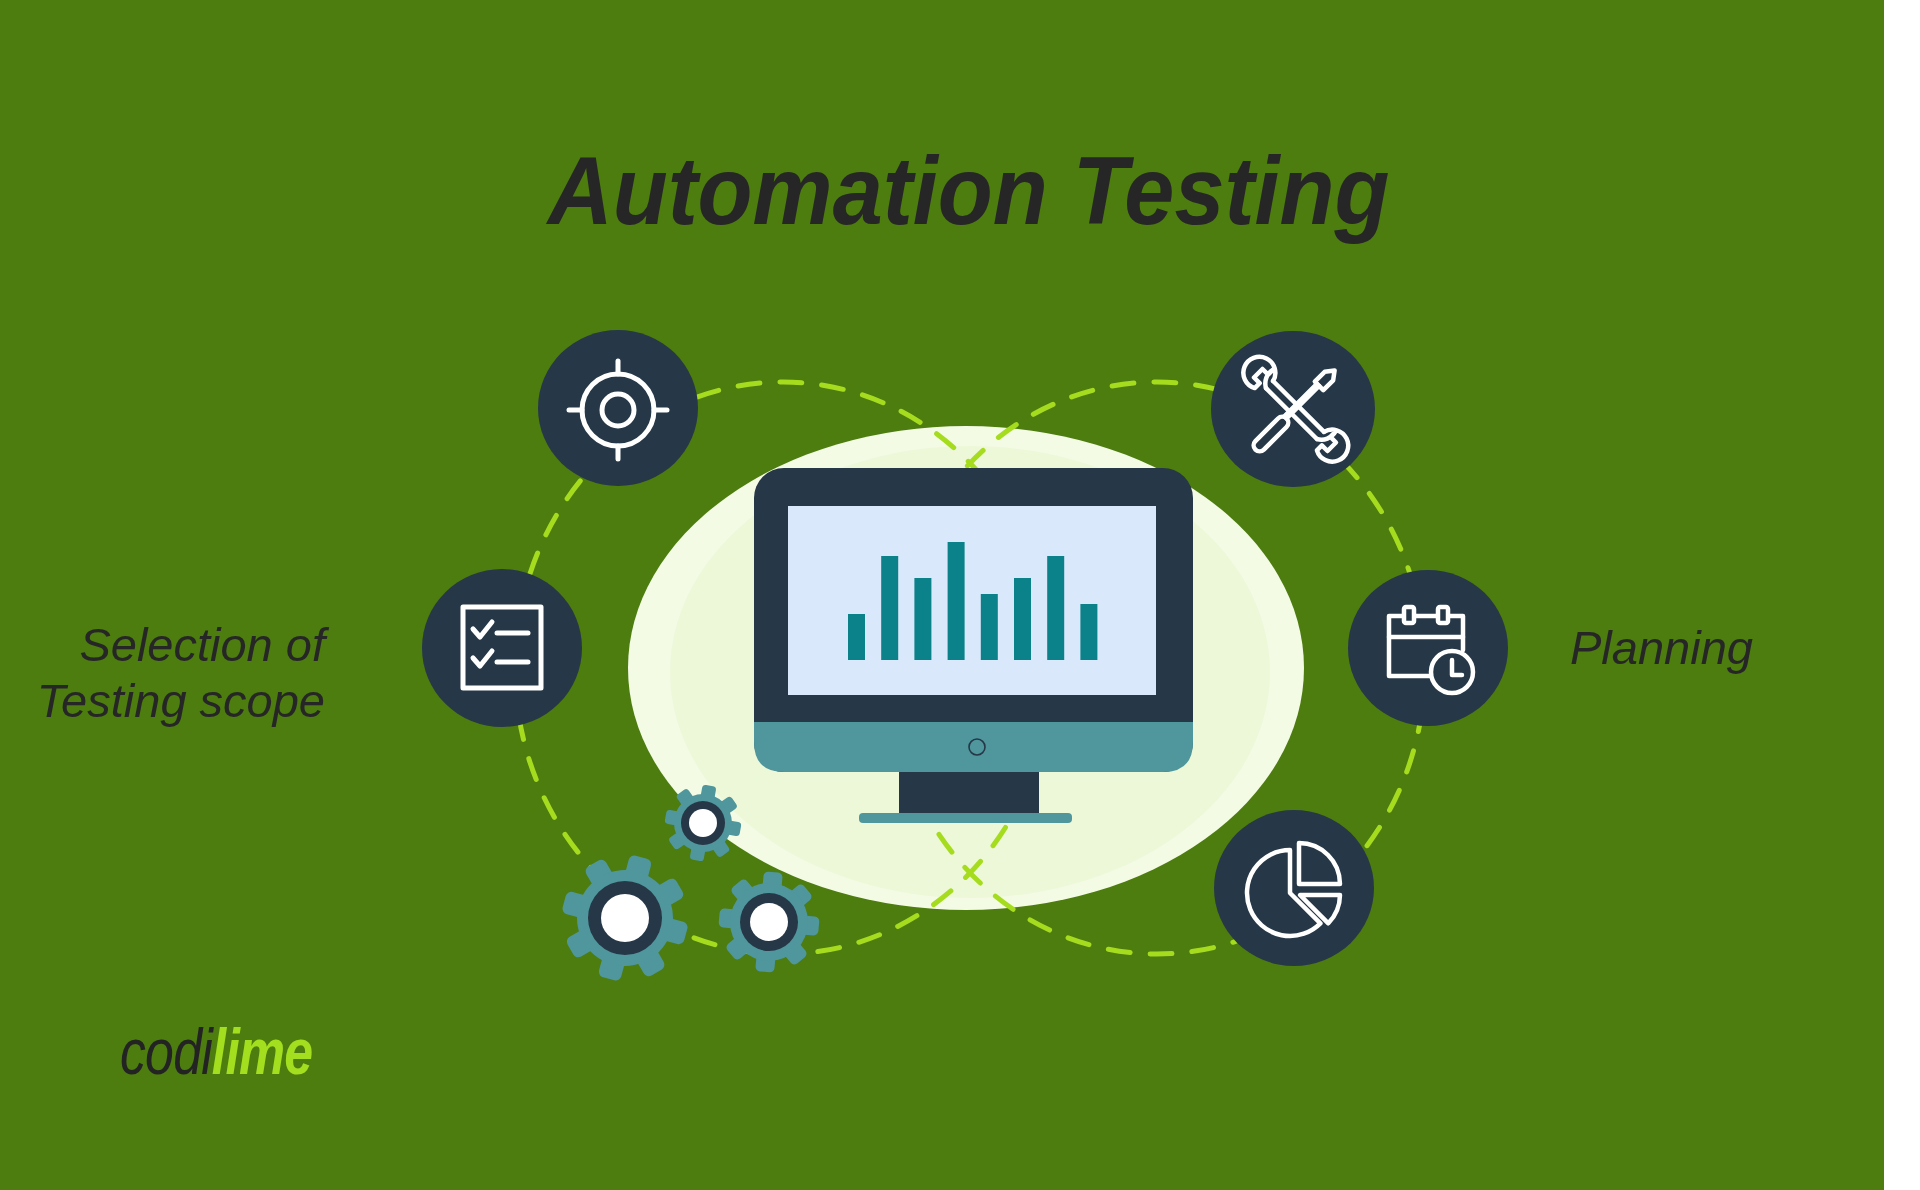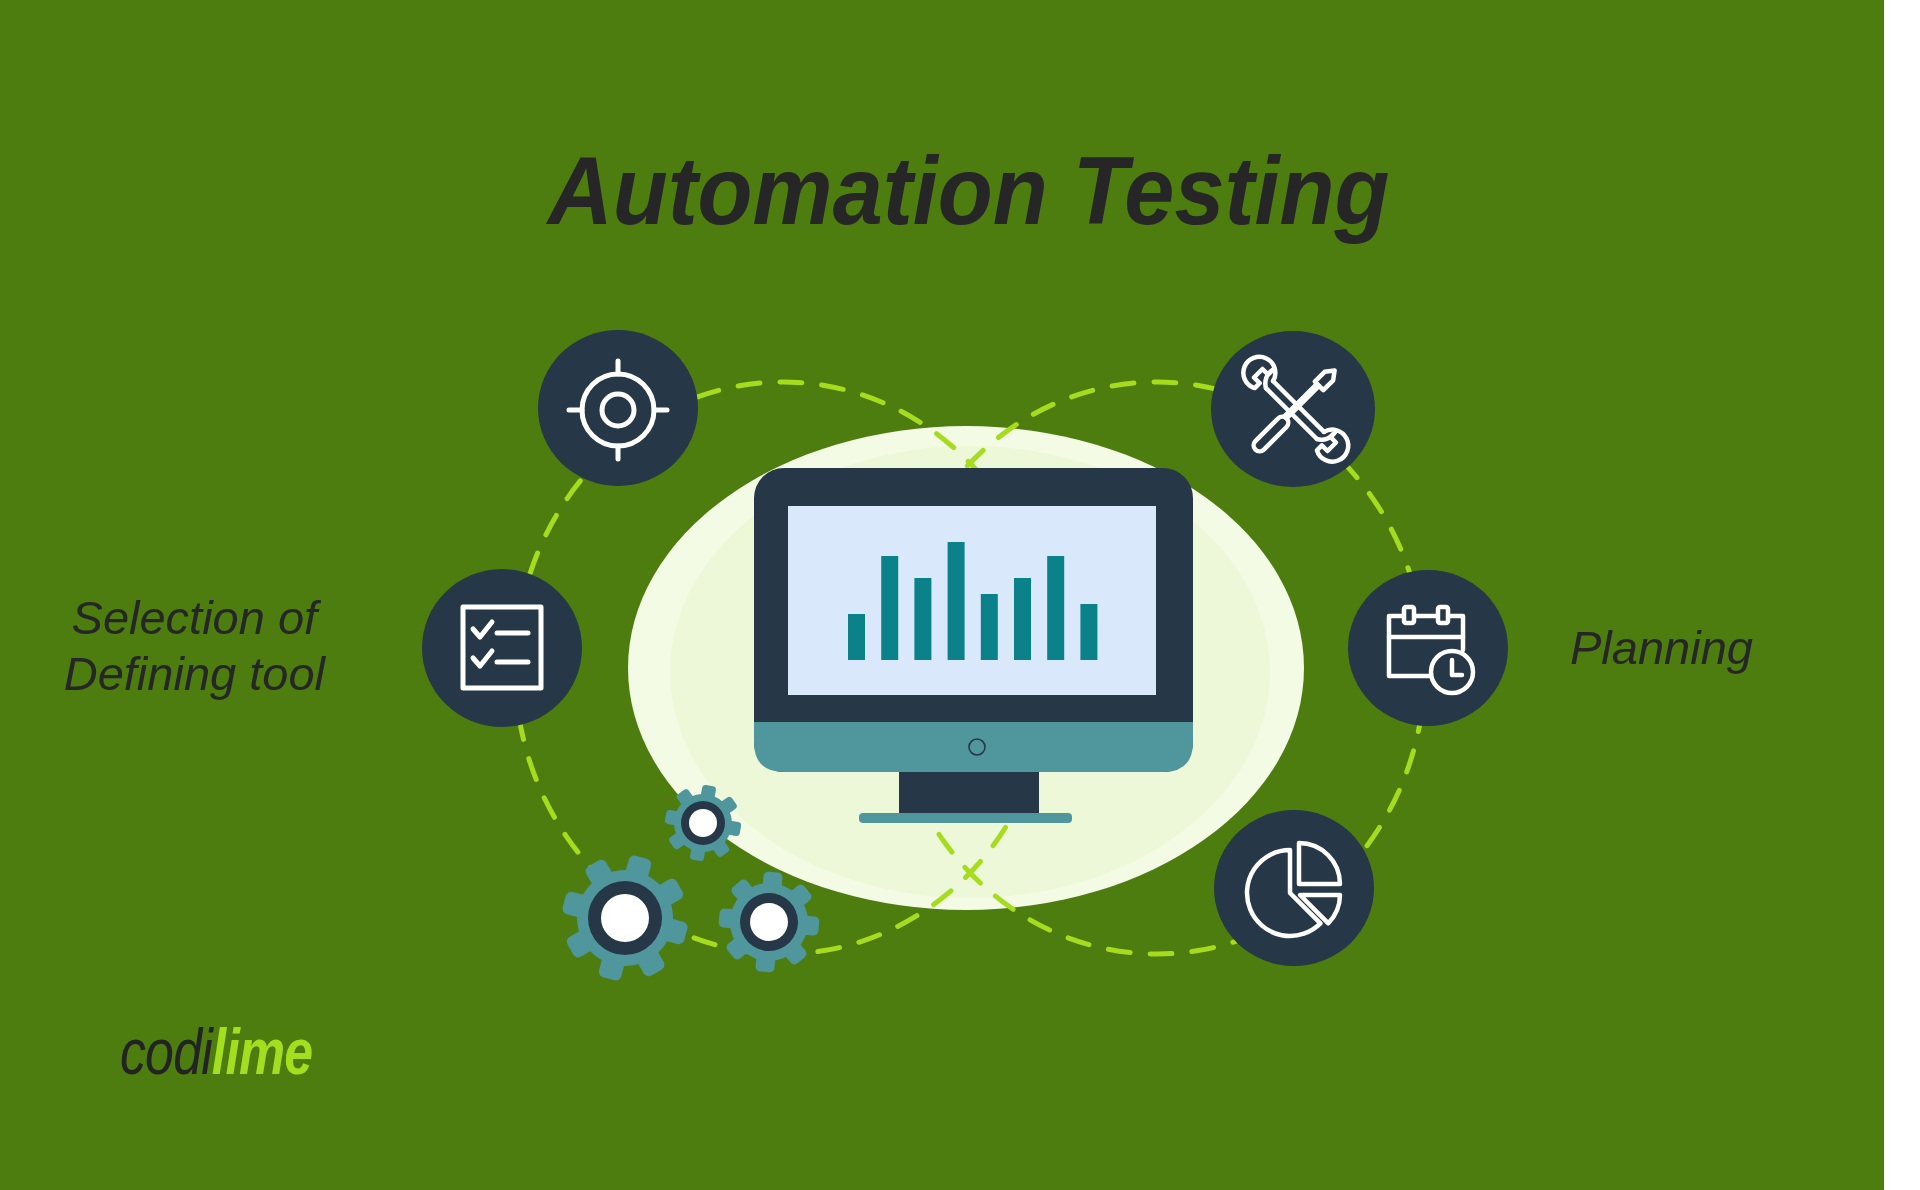--- a/index.html
+++ b/index.html
@@ -167,23 +167,23 @@
         <path d="M1290,893 L1290,850 A43,43 0 1,0 1320.4,923.4 Z"></path>
         <path d="M1299,884 L1299,843 A41,41 0 0,1 1340,884 Z"></path>
         <path d="M1300,895 L1340,895 A41,41 0 0,1 1328.3,923.3 Z"></path>
       </g>
     </g>
   </svg>
 
   <h1 class="title"><span>Automation Testing</span></h1>
 
 
-  <div class="label right" style="right:1559px; top:590px;text-align:center;">
+  <div class="label right" style="right:1559px; top:617px;">
     <span class="line">Selection of</span>
-    <span class="line">Defining tool</span>
+    <span class="line">Testing scope</span>
   </div>
 
 
   <div class="label" style="left:1570px; top:620px;">
     <span class="line">Planning</span>
   </div>
 
 
   <div class="logo"><span class="codi">codi</span><span class="lime">lime</span></div>
 </div>

